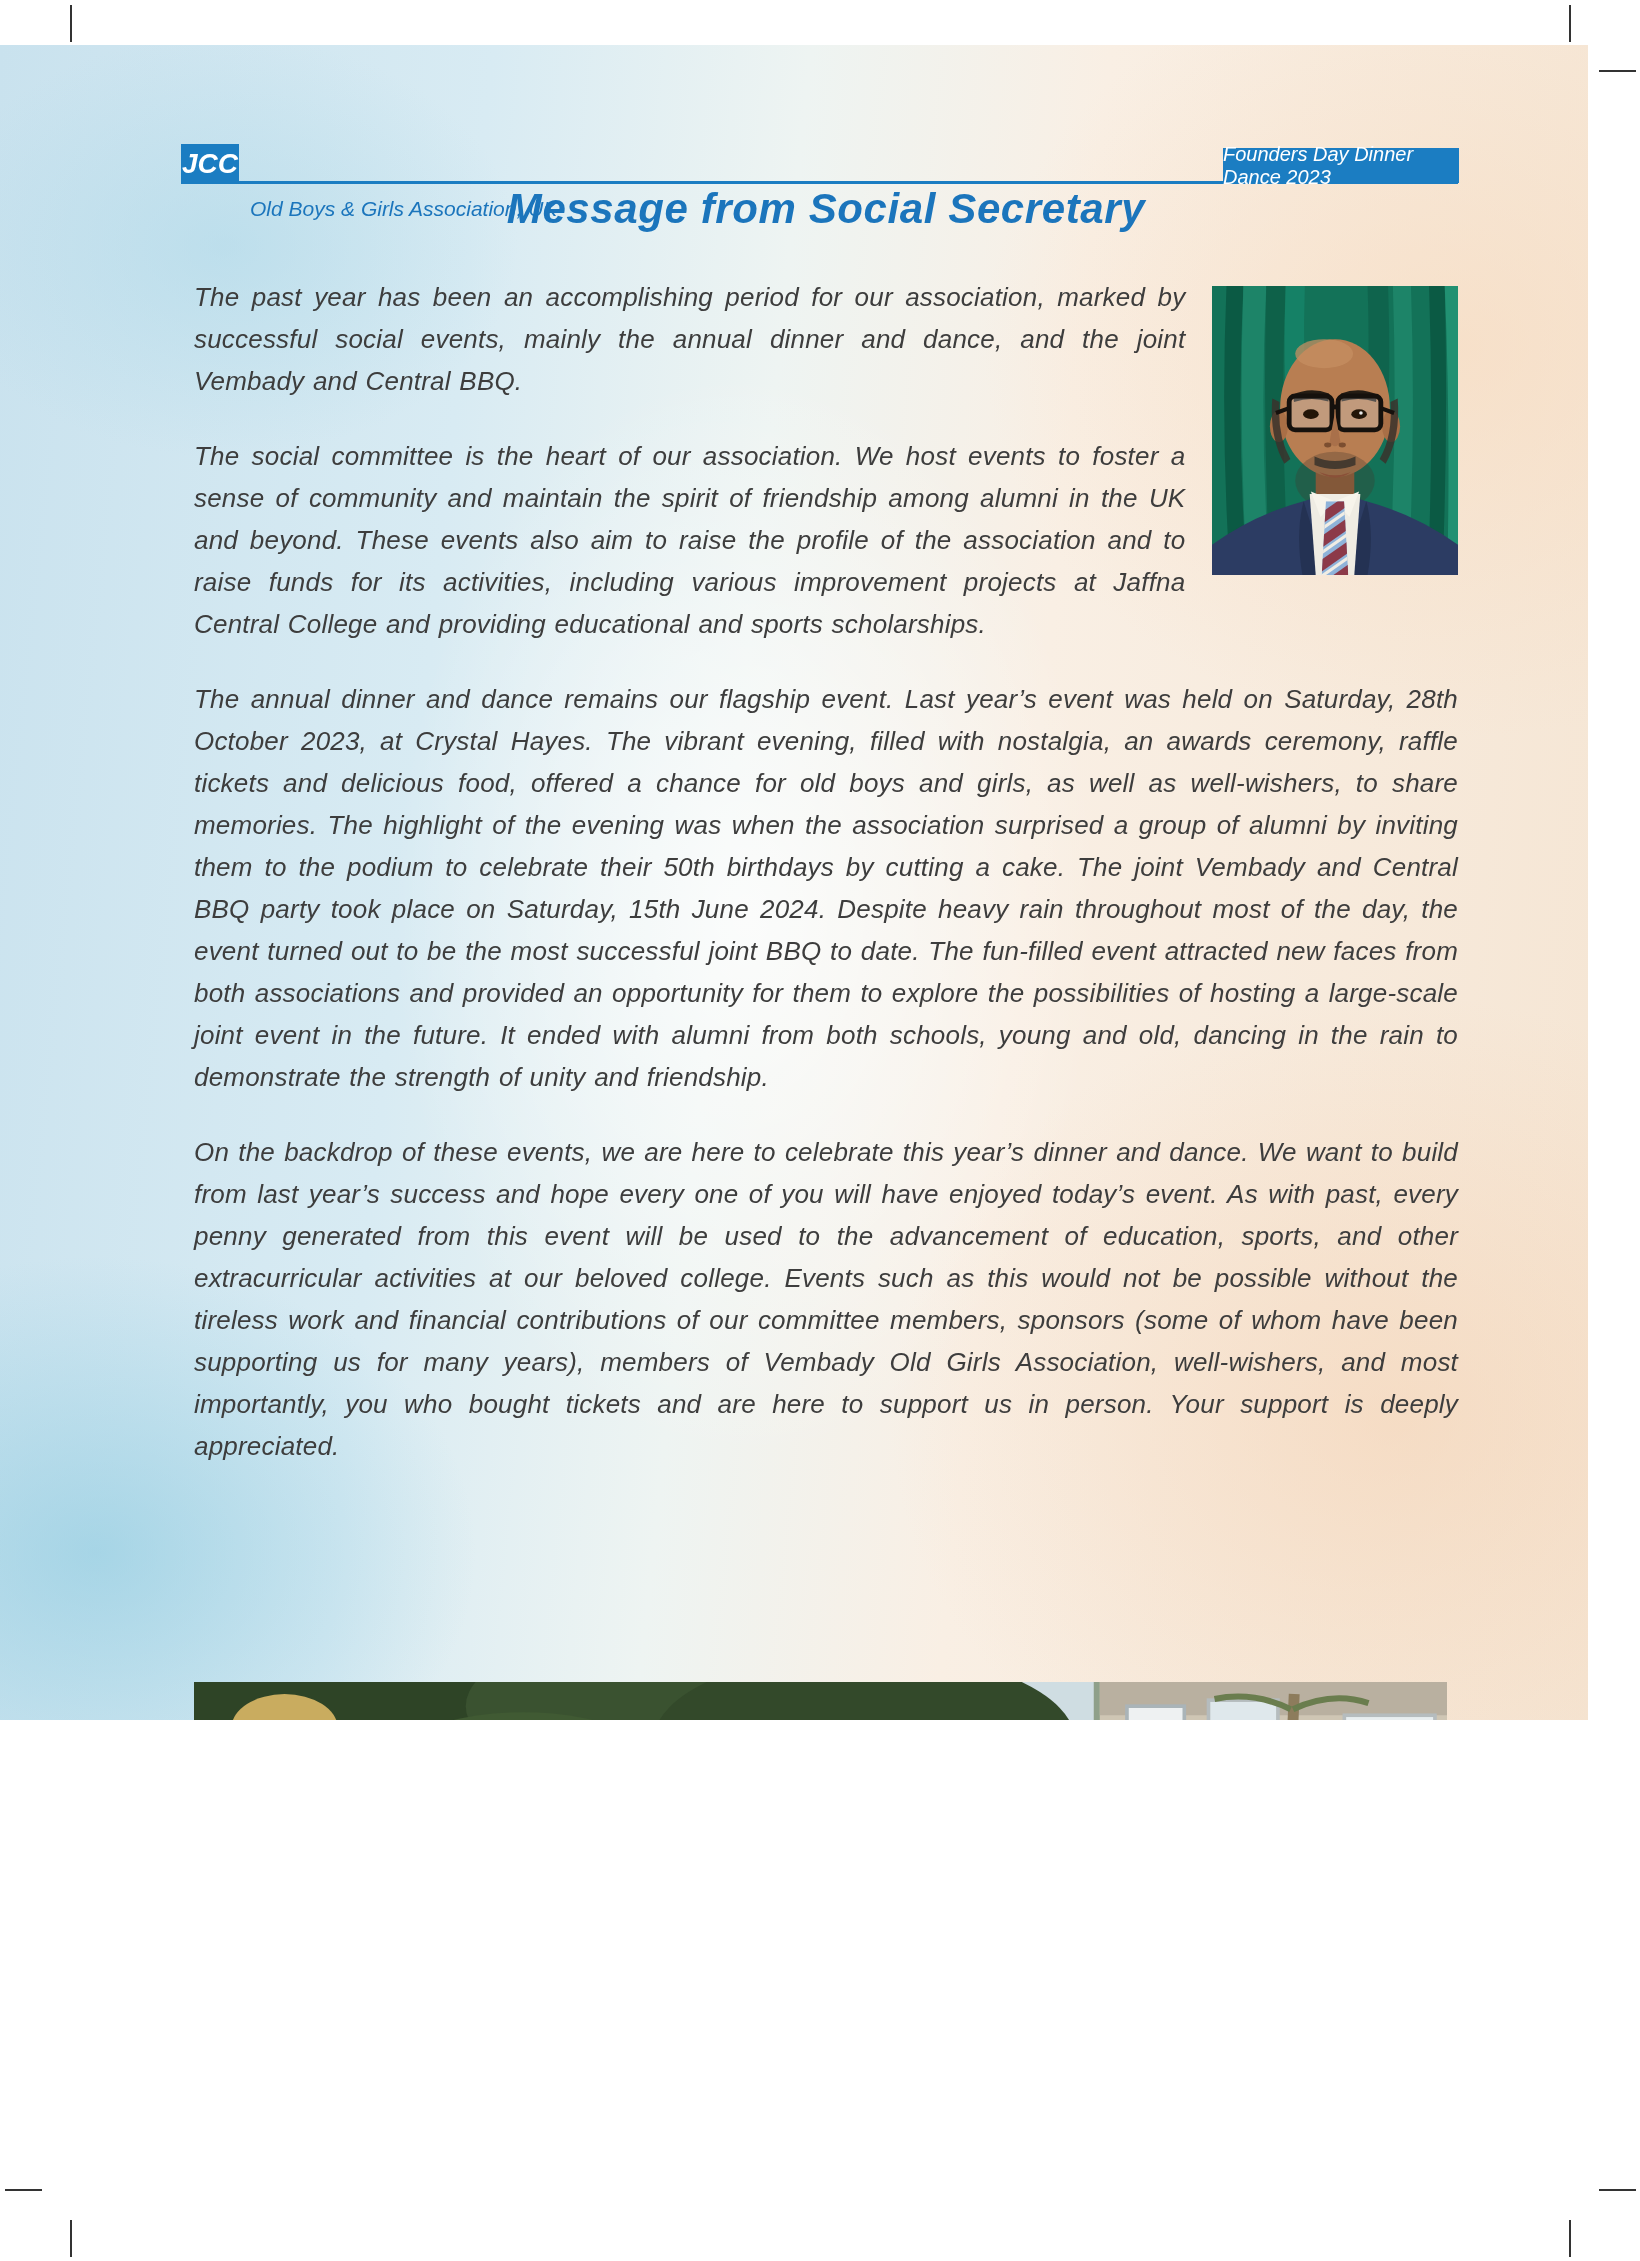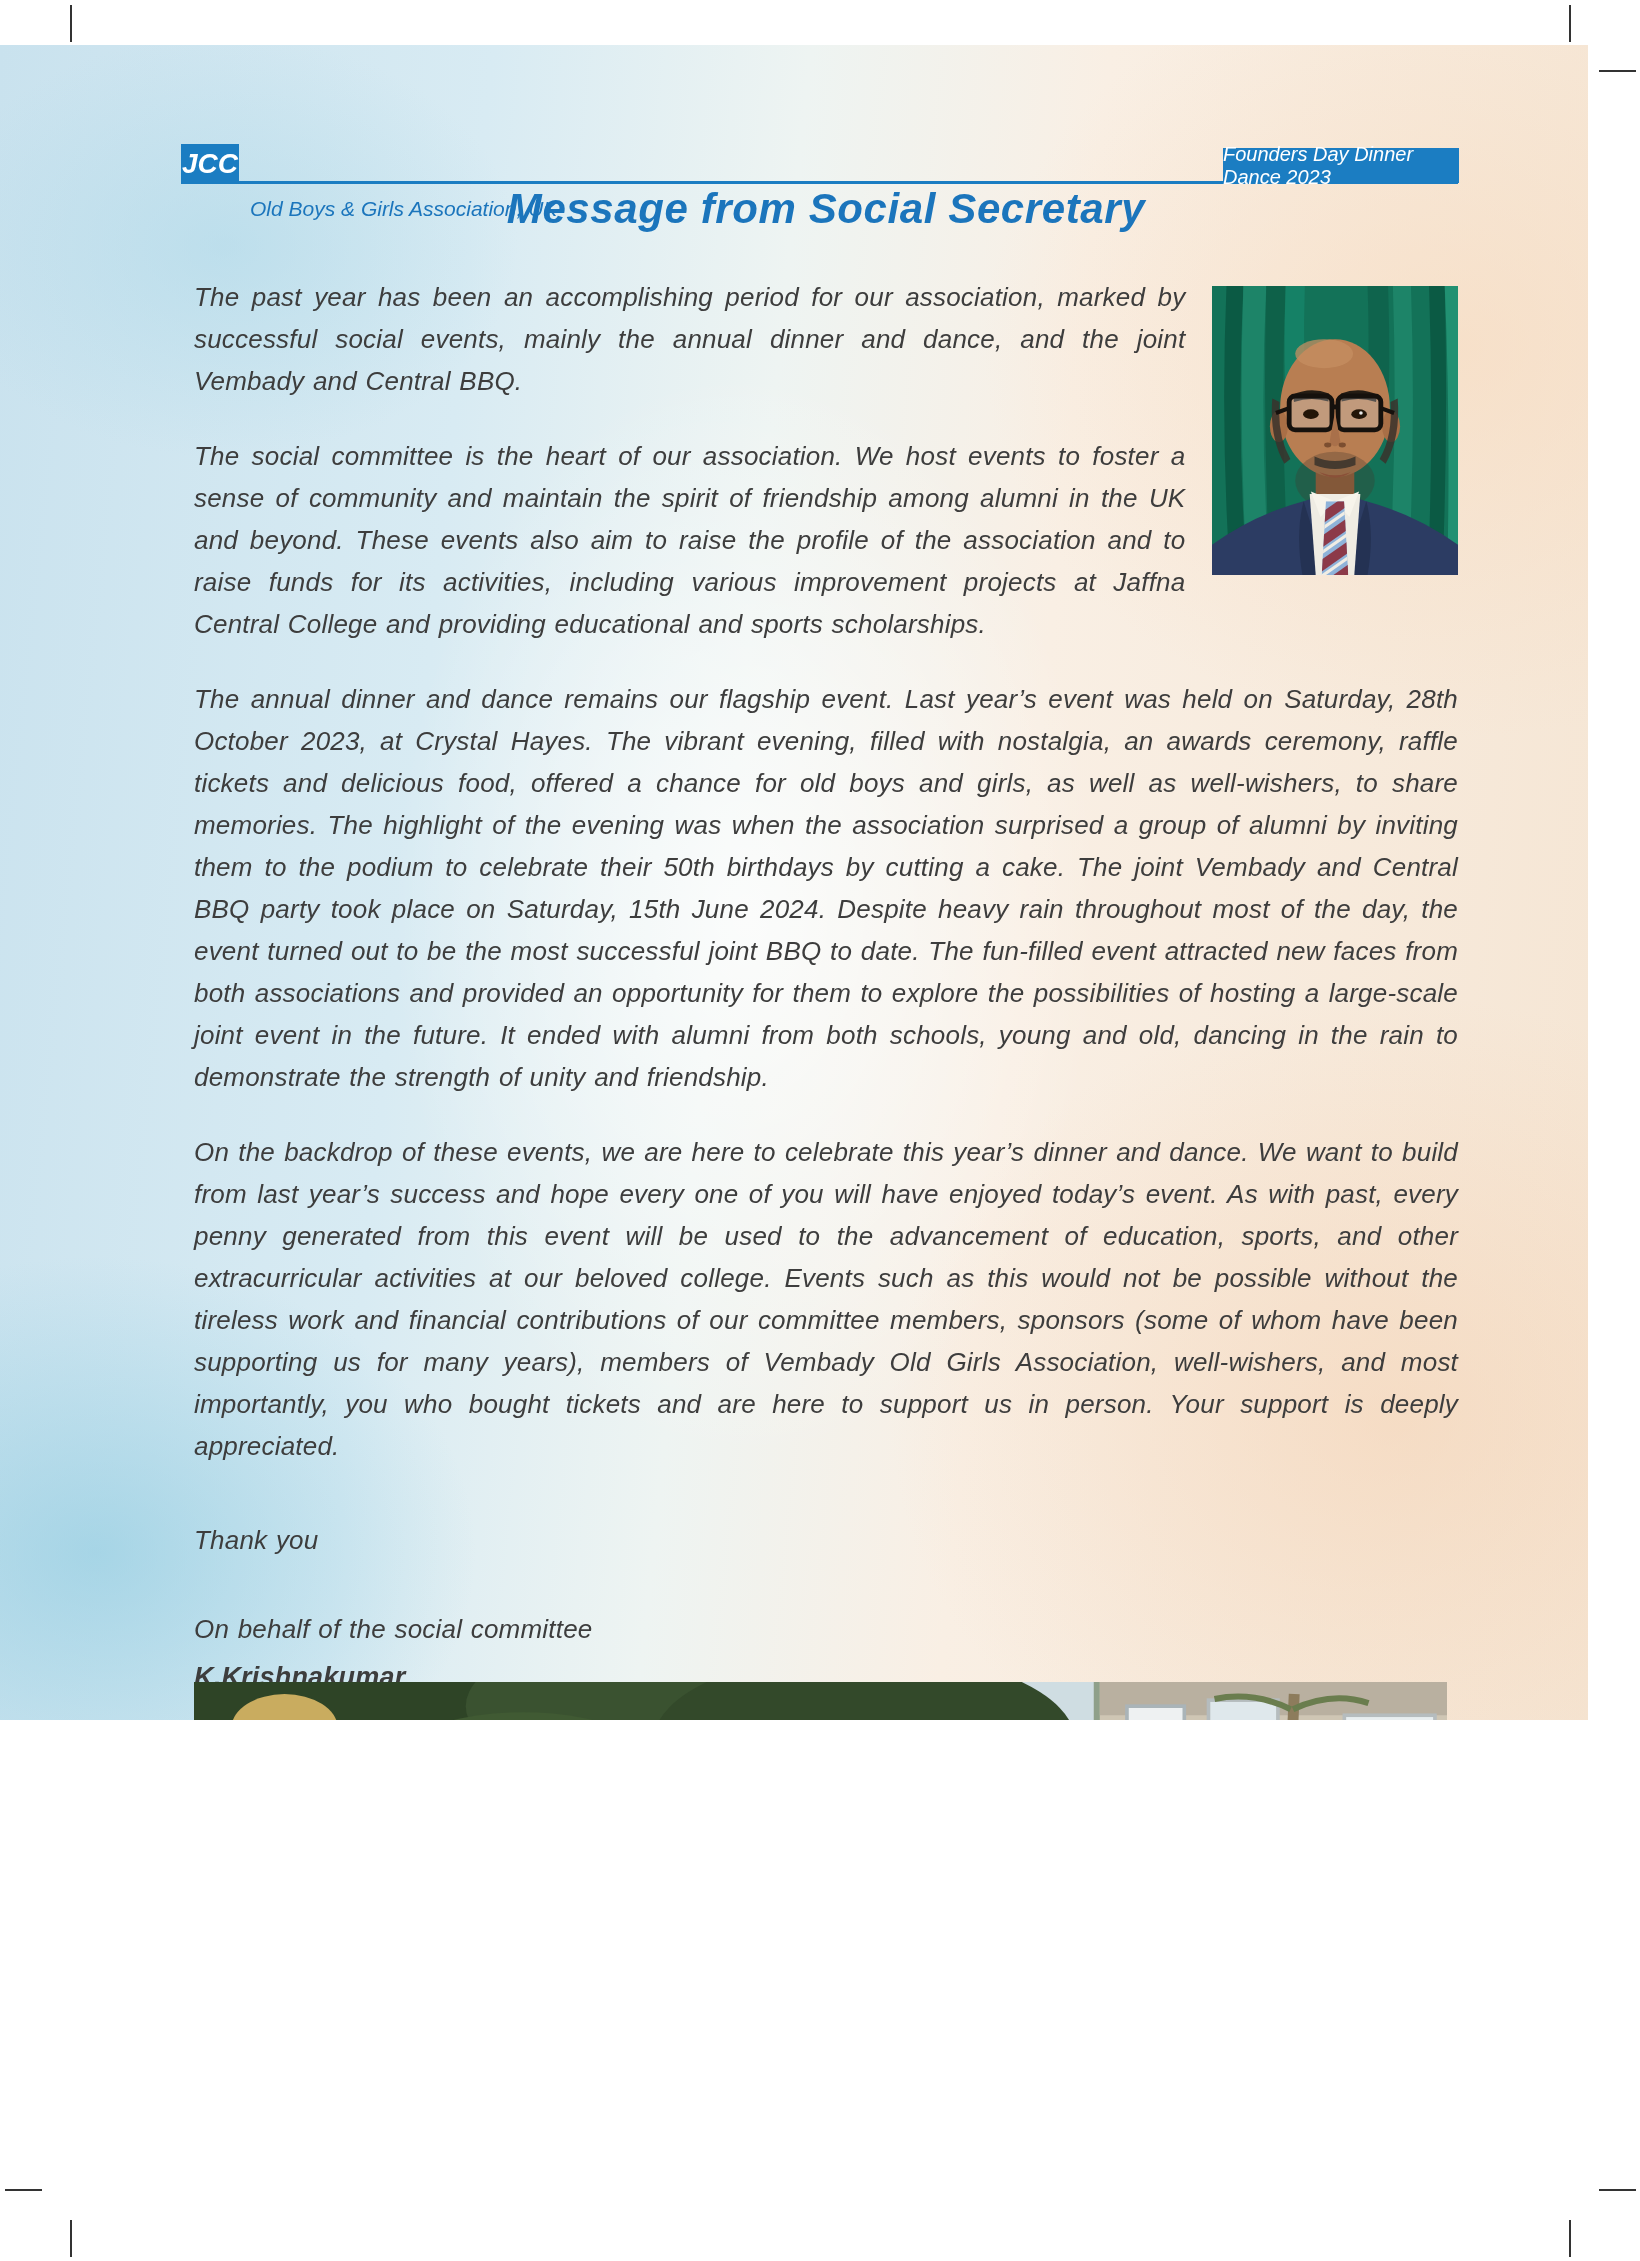--- a/index.html
+++ b/index.html
@@ -149,26 +149,20 @@
           <rect x="150" y="454" width="110" height="5" fill="#f0ede4"></rect>
         </g>
       </g>
     </svg>
 
     <p>The past year has been an accomplishing period for our association, marked by successful social events, mainly the annual dinner and dance, and the joint Vembady and Central BBQ.</p>
     <p>The social committee is the heart of our association. We host events to foster a sense of community and maintain the spirit of friendship among alumni in the UK and beyond. These events also aim to raise the profile of the association and to raise funds for its activities, including various improvement projects at Jaffna Central College and providing educational and sports scholarships.</p>
     <p class="clearp">The annual dinner and dance remains our flagship event. Last year’s event was held on Saturday, 28th October 2023, at Crystal Hayes. The vibrant evening, filled with nostalgia, an awards ceremony, raffle tickets and delicious food, offered a chance for old boys and girls, as well as well-wishers, to share memories. The highlight of the evening was when the association surprised a group of alumni by inviting them to the podium to celebrate their 50th birthdays by cutting a cake. The joint Vembady and Central BBQ party took place on Saturday, 15th June 2024. Despite heavy rain throughout most of the day, the event turned out to be the most successful joint BBQ to date. The fun-filled event attracted new faces from both associations and provided an opportunity for them to explore the possibilities of hosting a large-scale joint event in the future. It ended with alumni from both schools, young and old, dancing in the rain to demonstrate the strength of unity and friendship.</p>
     <p>On the backdrop of these events, we are here to celebrate this year’s dinner and dance. We want to build from last year’s success and hope every one of you will have enjoyed today’s event. As with past, every penny generated from this event will be used to the advancement of education, sports, and other extracurricular activities at our beloved college. Events such as this would not be possible without the tireless work and financial contributions of our committee members, sponsors (some of whom have been supporting us for many years), members of Vembady Old Girls Association, well-wishers, and most importantly, you who bought tickets and are here to support us in person. Your support is deeply appreciated.</p>
 
-    <div class="closing">
-      <p class="thanks">Thank you</p>
-      <p class="onbehalf">On behalf of the social committee</p>
-      <p class="name">K.Krishnakumar</p>
-      <p class="role">Social Secretary JCC OB &amp; GA UK</p>
-    </div>
   </div>
 
   <svg class="group-photo" viewBox="0 0 2075 650" preserveAspectRatio="none">
     <rect width="2075" height="650" fill="#8fa08a"></rect>
     <rect x="430" y="0" width="420" height="220" fill="#d7e3e4"></rect>
     <rect x="1230" y="0" width="260" height="180" fill="#cfdde2"></rect>
 
     <rect x="1500" y="0" width="575" height="430" fill="#cfc6b4"></rect>
     <rect x="1500" y="0" width="575" height="55" fill="#b9b0a0"></rect>
     <rect x="1545" y="40" width="95" height="160" fill="#eef1f2" stroke="#aab4b8" stroke-width="6"></rect>

